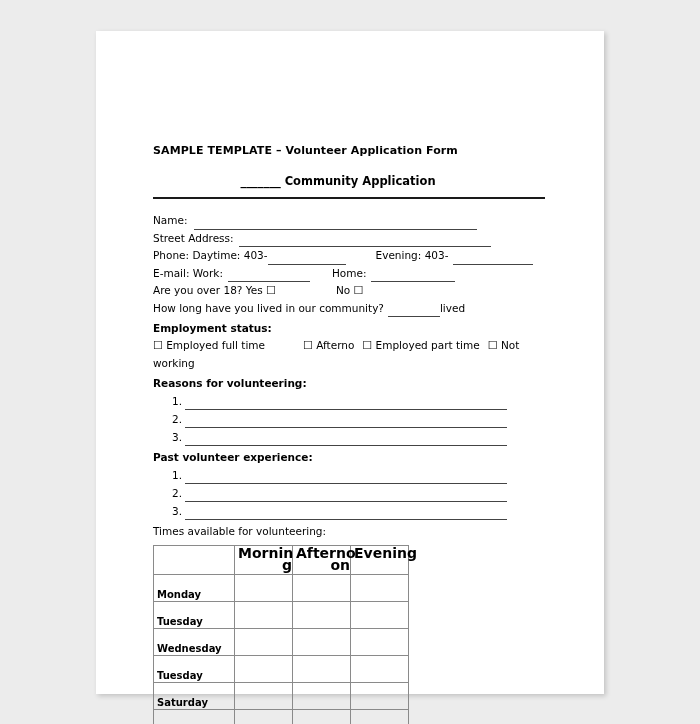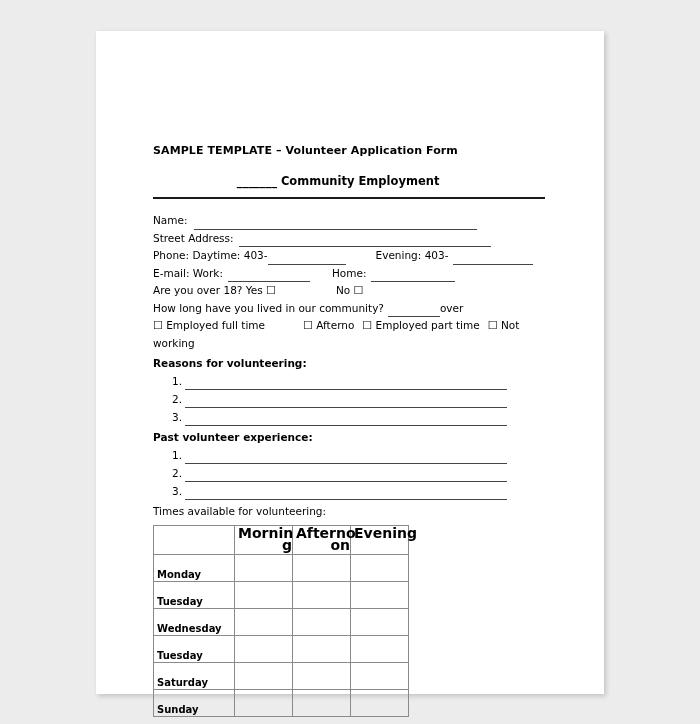--- a/index.html
+++ b/index.html
@@ -180,21 +180,21 @@
 </style>
 </head>
 <body>
 
 <div class="page">
   <div class="content">
 
     <div class="doc-title">SAMPLE TEMPLATE – Volunteer Application Form</div>
 
     <div class="org-block">
-      <div>_______ Community Employment</div>
+      <div>_______ Community Application</div>
     </div>
 
     <hr class="rule">
 
     <div class="field-row">
       <span class="field-label">Name:</span><span class="blank blank-name"></span>
     </div>
 
     <div class="field-row">
       <span class="field-label">Street Address:</span><span class="blank blank-street"></span>
@@ -208,23 +208,24 @@
       <span class="field-label">E-mail: Work:</span><span class="blank blank-work"></span><span class="gap-mid"></span><span class="field-label">Home:</span><span class="blank blank-home"></span>
     </div>
 
     <div class="field-row">
       <span class="field-label">Are you over 18? Yes</span>
       <span class="cbox">☐</span><span class="gap-yesno"></span><span class="field-label">No</span>
       <span class="cbox">☐</span>
     </div>
 
     <div class="field-row">
-      <span class="field-label">How long have you lived in our community?</span><span class="blank blank-years"></span><span>over</span>
-    </div>
-
+      <span class="field-label">How long have you lived in our community?</span><span class="blank blank-years"></span><span>lived</span>
+    </div>
+
+    <div class="section-head">Employment status:</div>
 
     <div class="status-line">
       <span class="status-opt"><span class="cbox">☐</span>
         <span>Employed full time</span></span><span class="status-gap-a"></span><span class="status-opt"><span class="cbox">☐</span>
         <span>Afterno</span></span><span class="status-gap-b"></span><span class="status-opt"><span class="cbox">☐</span>
         <span>Employed part time</span></span><span class="status-gap-c"></span><span class="cbox">☐</span>
         <span>Not working</span>
     </div>
 
     <div class="section-head">Reasons for volunteering:</div>

